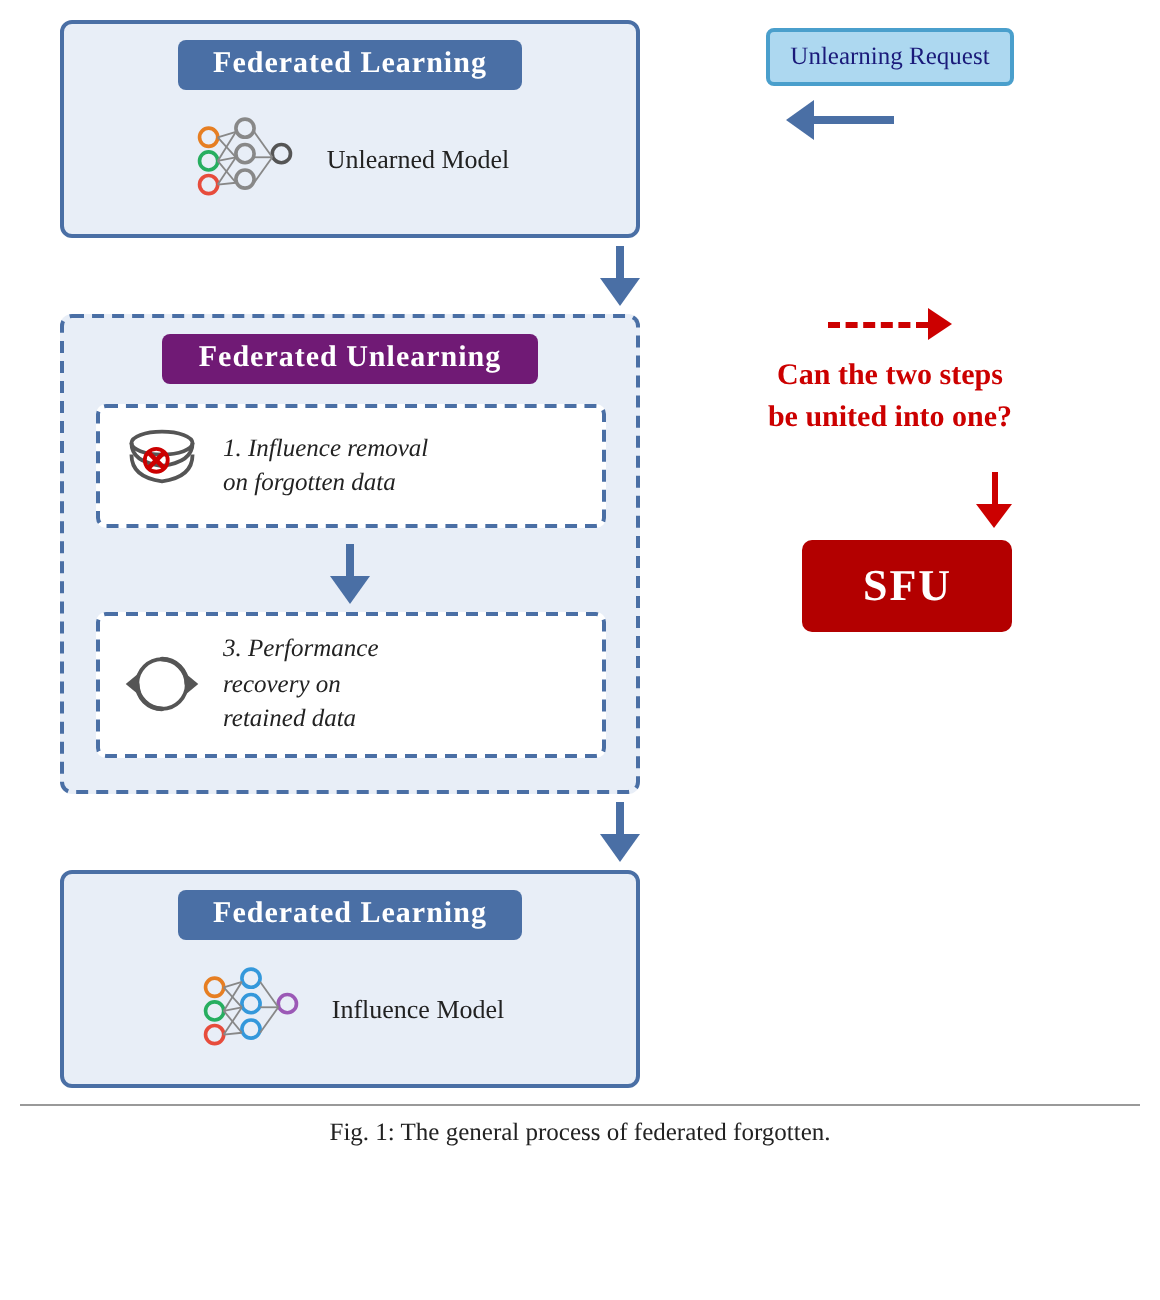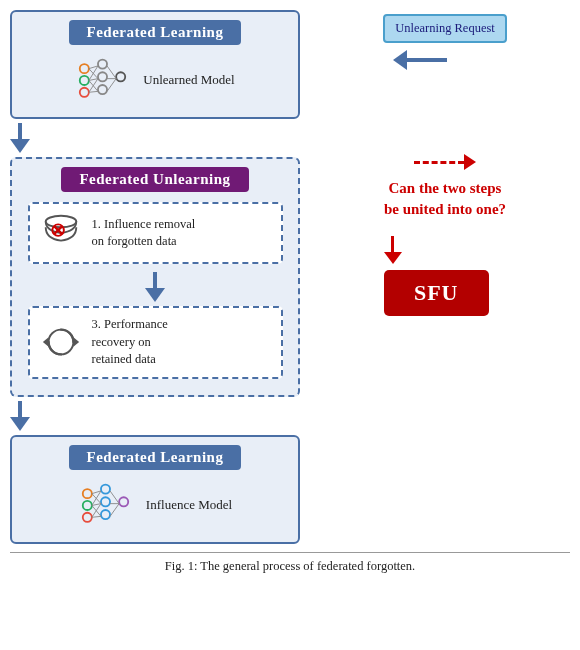--- a/index.html
+++ b/index.html
@@ -66,20 +66,21 @@
       border: 2px dashed #4a6fa5;
       border-radius: 5px;
       background: #fff;
       width: 255px;
       padding: 8px 10px;
       display: flex;
       flex-direction: row;
       align-items: center;
       gap: 10px;
       margin-bottom: 4px;
+      font-style: italic;
     }
 
     .fu-inner-text {
       font-size: 12.5px;
       color: #222;
       line-height: 1.4;
     }
 
     
     .arrow-down {
@@ -183,21 +184,21 @@
     .full-width-row {
       display: flex;
       flex-direction: row;
       width: 560px;
       align-items: flex-start;
     }
 
     .left-main {
       display: flex;
       flex-direction: column;
-      align-items: flex-start;
+      align-items: flex-end;
       width: 310px;
     }
 
     .right-main {
       display: flex;
       flex-direction: column;
       align-items: center;
       flex: 1;
       padding-top: 0px;
     }
@@ -364,21 +365,21 @@
     </div>
 
     <div style="height: 80px;"></div>
 
     <div style="display:flex;flex-direction:row;align-items:center;margin-bottom:8px;">
 
       <div style="border-top:3px dashed #cc0000;width:50px;"></div>
       <div style="width:0;height:0;border-top:8px solid transparent;border-bottom:8px solid transparent;border-left:12px solid #cc0000;"></div>
     </div>
 
-    <div style="display:flex;flex-direction:column;align-items:flex-start;">
+    <div style="display:flex;flex-direction:column;align-items:flex-end;">
       <div class="question-text">
         <span style="white-space:pre-line;">Can the two steps
 be united into one?</span>
       </div>
 
       <div class="v-arrow-down-red">
         <div class="v-arrow-down-red-line"></div>
         <div class="v-arrow-down-red-head"></div>
       </div>
 

